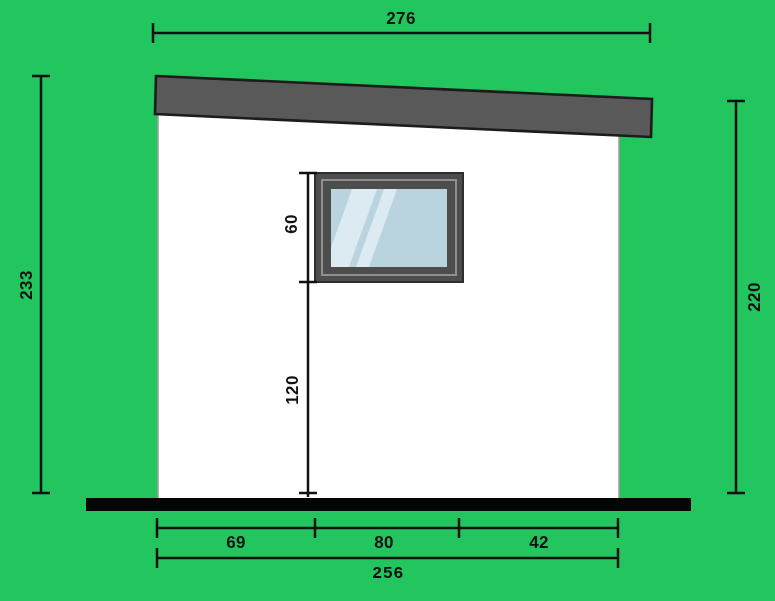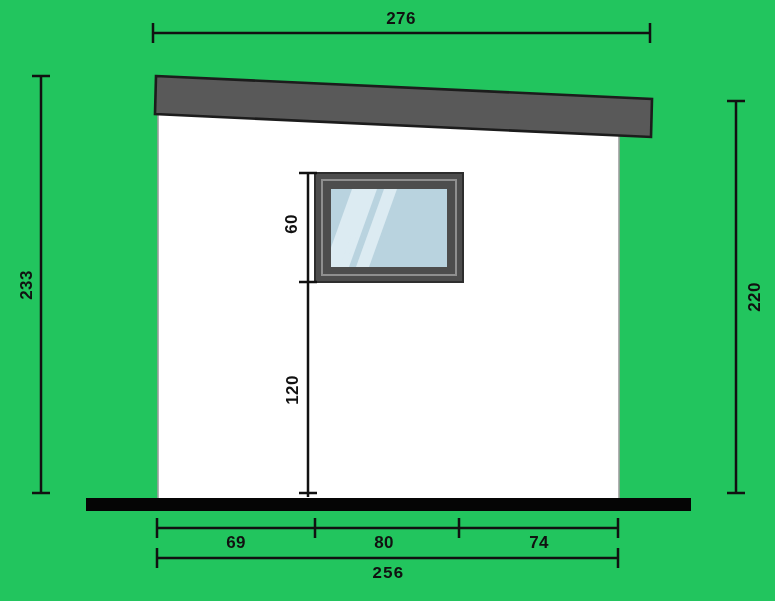--- a/index.html
+++ b/index.html
@@ -68,15 +68,15 @@
     </g>
   </svg>
 
   <div class="dim-label" style="left:401px;top:18px;">276</div>
   <div class="dim-label v" style="left:26px;top:285px;">233</div>
   <div class="dim-label v" style="left:754px;top:297px;">220</div>
   <div class="dim-label v" style="left:291px;top:224px;">60</div>
   <div class="dim-label v" style="left:292px;top:390px;">120</div>
   <div class="dim-label" style="left:236px;top:542px;">69</div>
   <div class="dim-label" style="left:372px;top:542px;margin-left:12px;">80</div>
-  <div class="dim-label" style="left:539px;top:542px;">74</div>
+  <div class="dim-label" style="left:539px;top:542px;">42</div>
   <div class="dim-label" style="left:388px;top:573px;font-family:Liberation Mono, monospace;">256</div>
 </div>
 
 </body></html>

